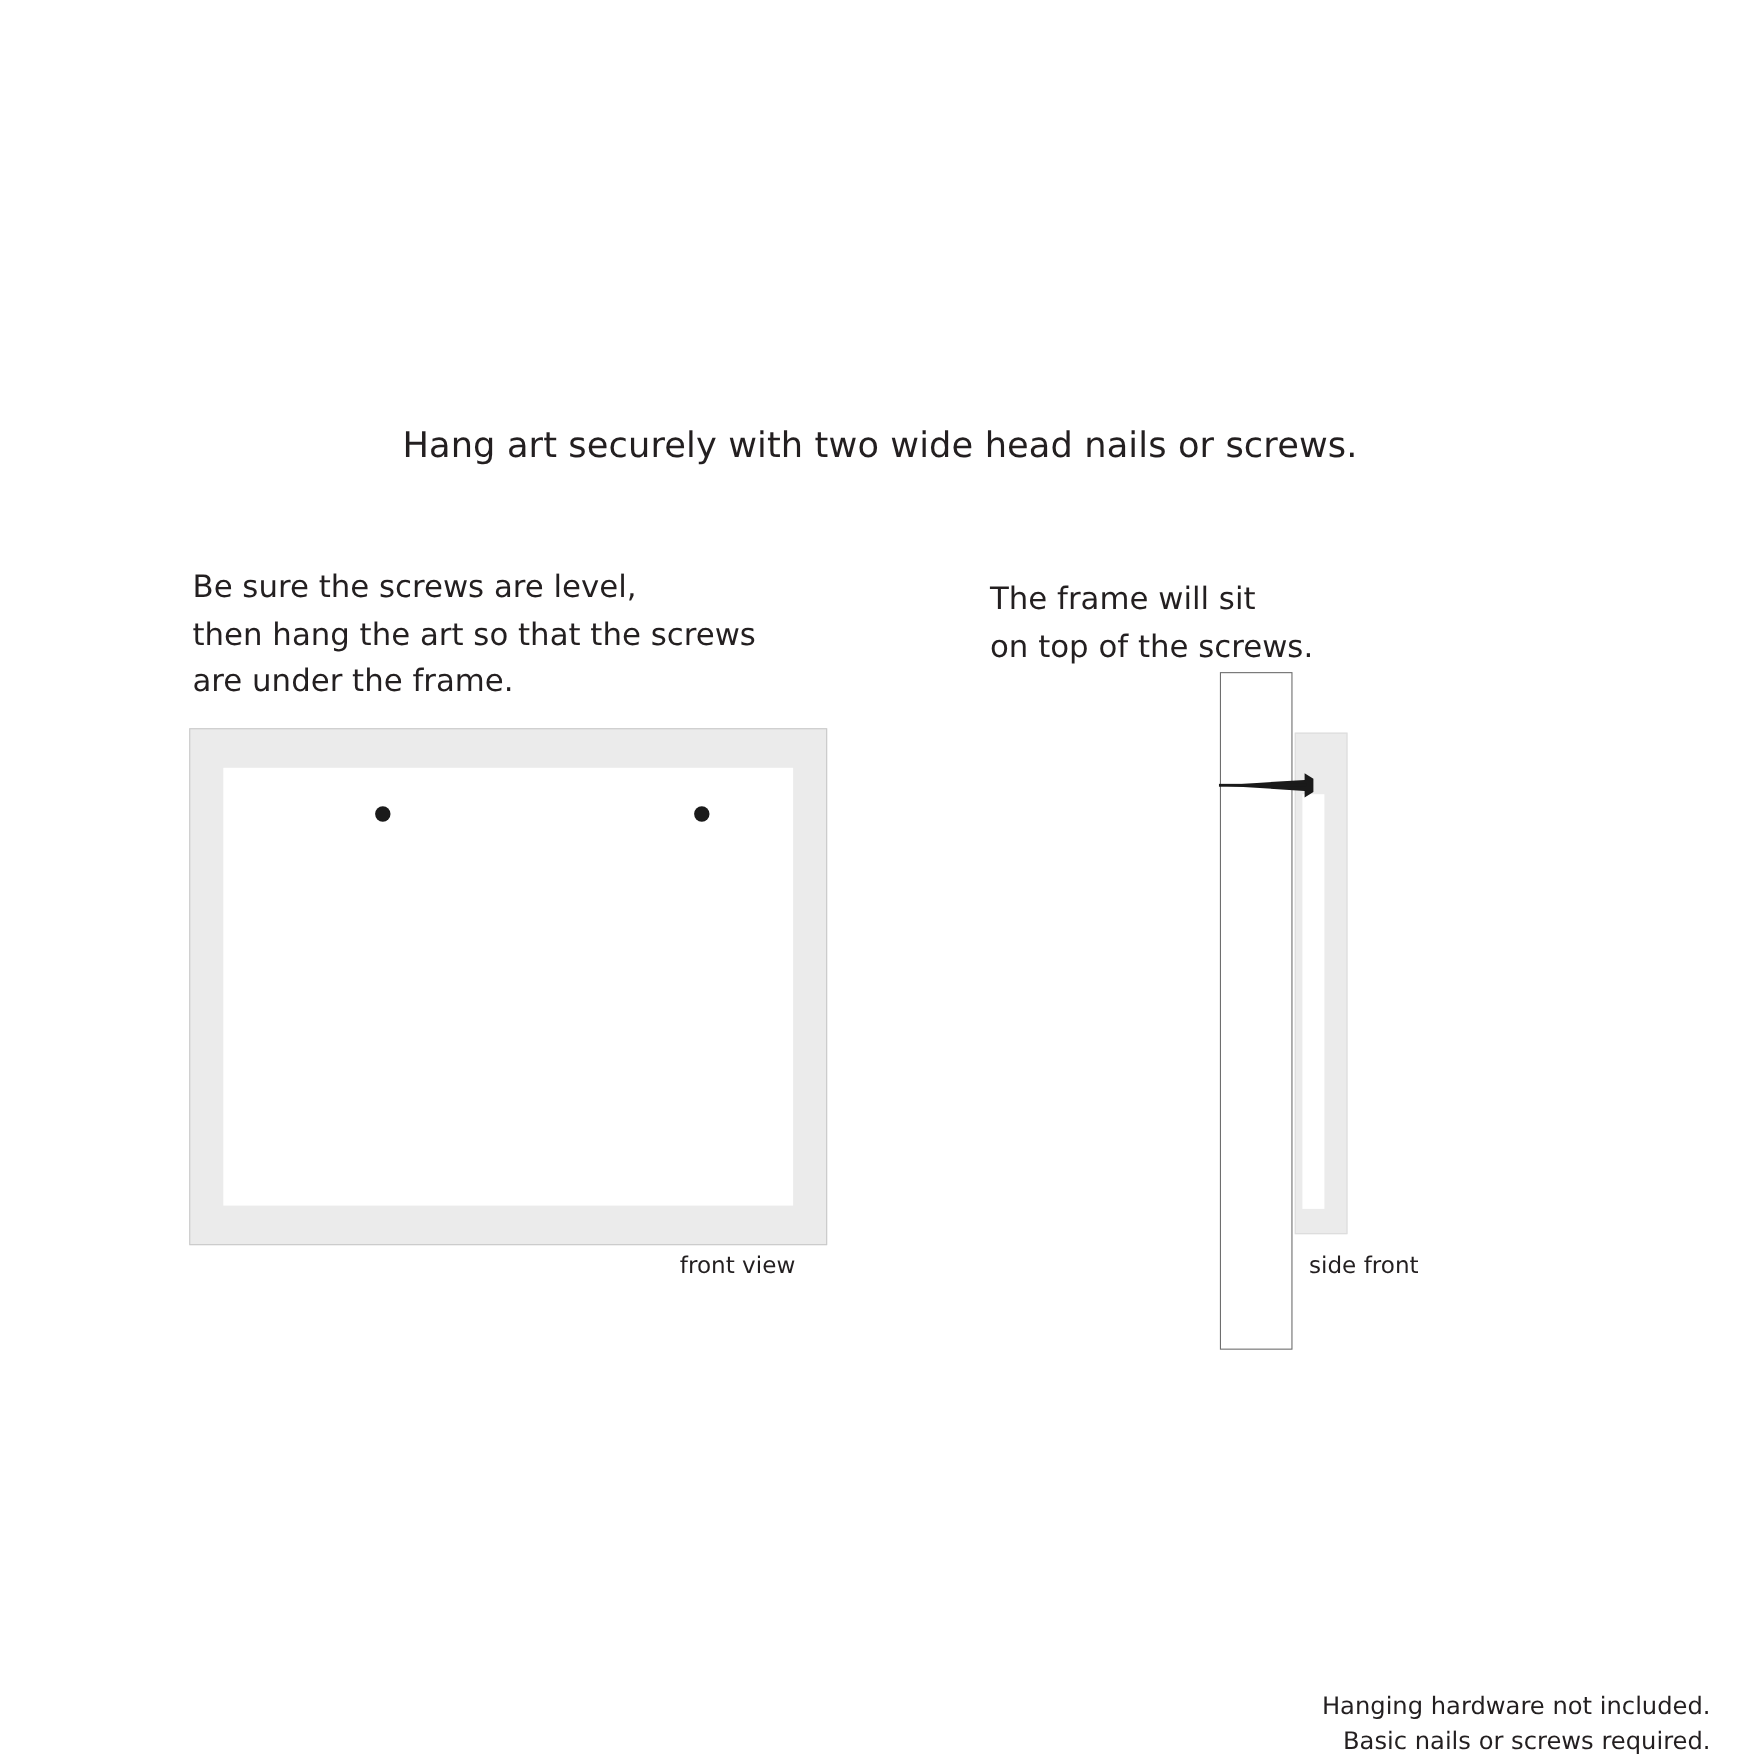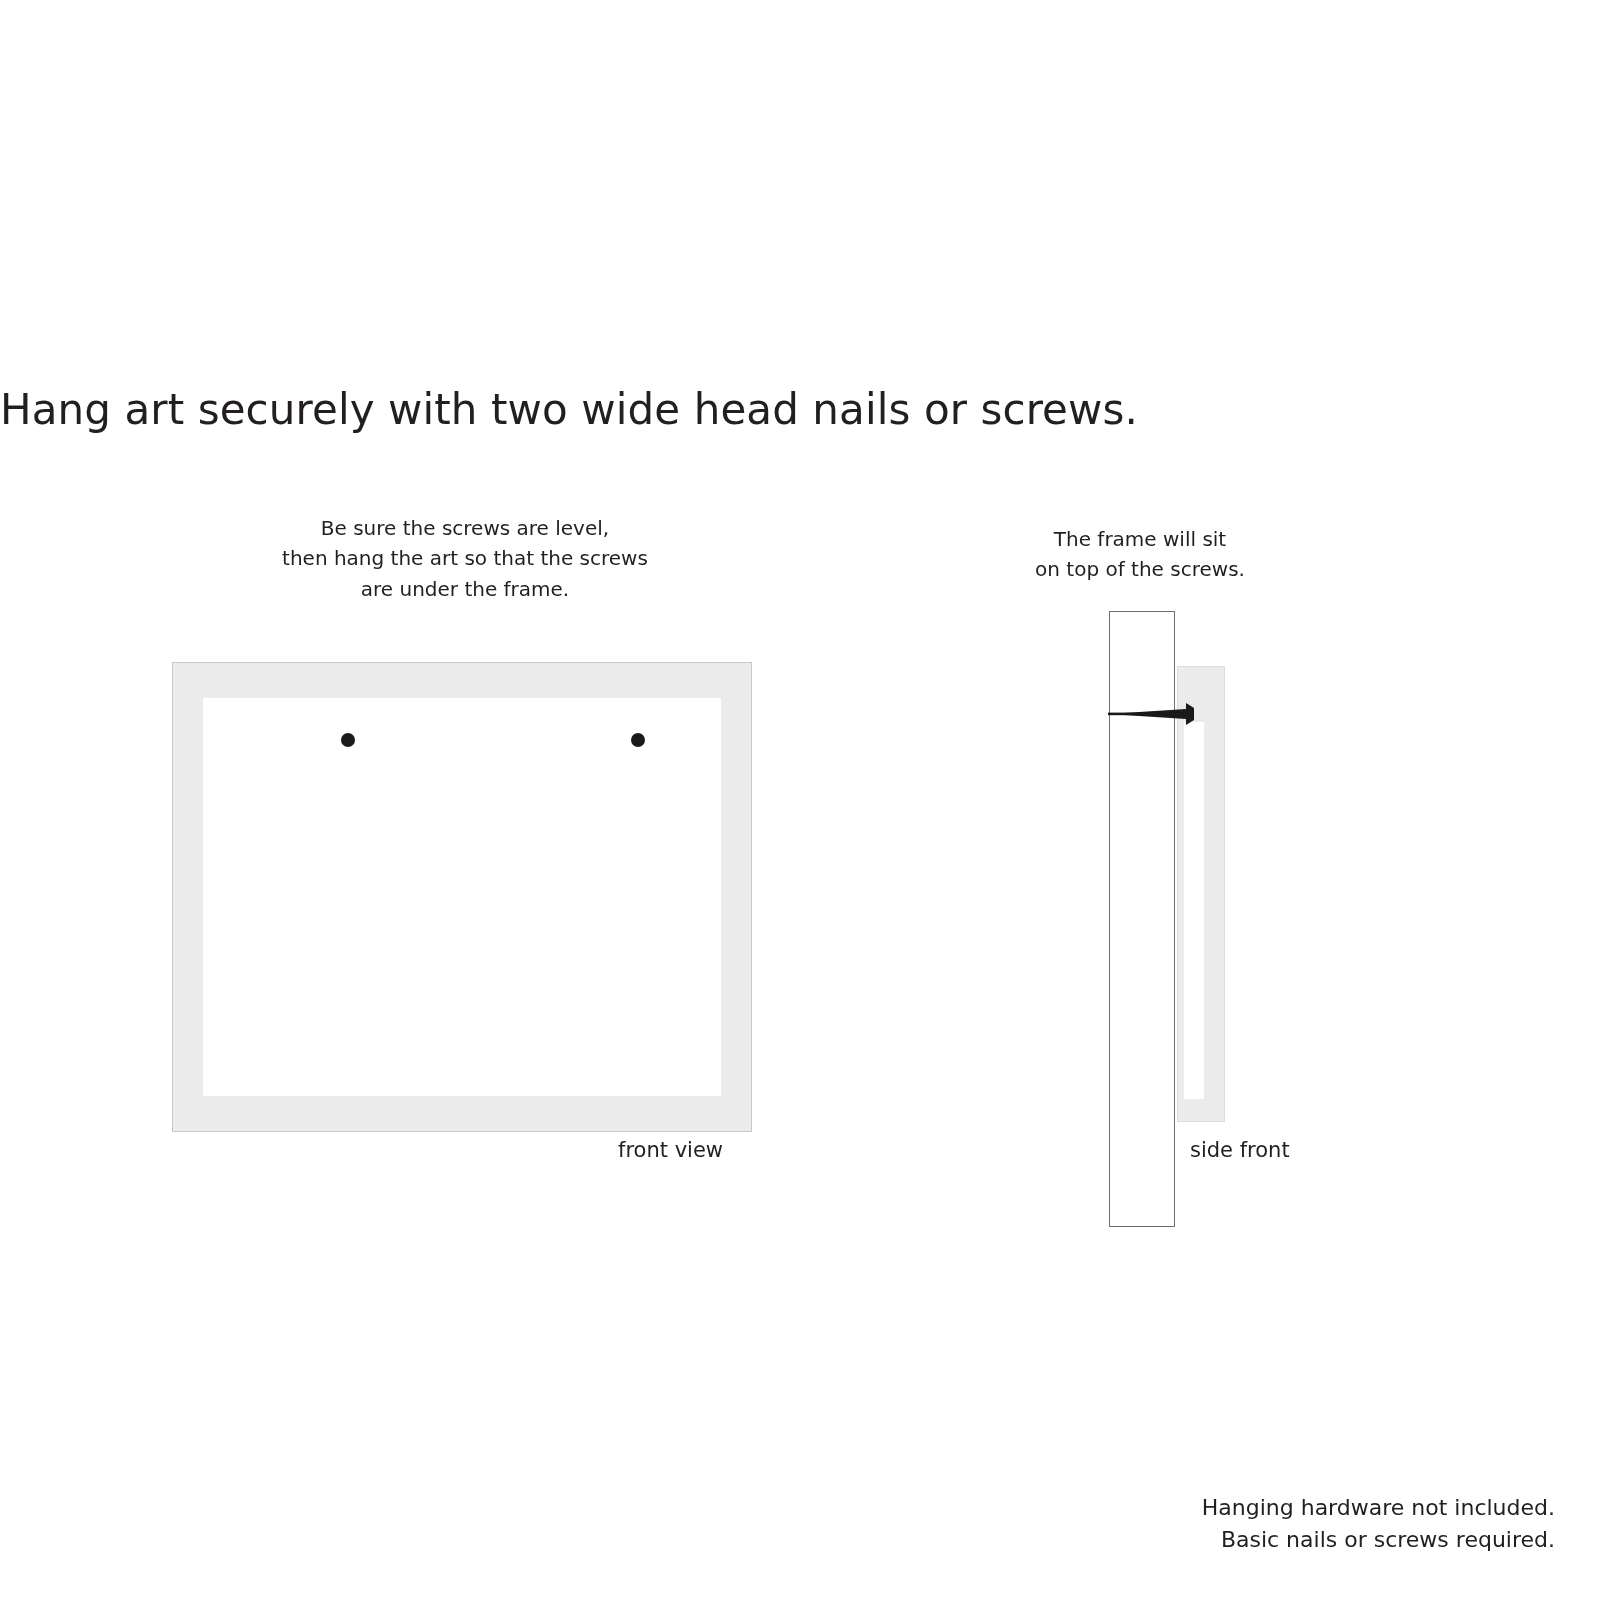--- a/index.html
+++ b/index.html
@@ -20,32 +20,32 @@
     position: absolute;
     inset: 0;
   }
 
   
   .headline {
     position: absolute;
     left: 0;
     right: 0;
     top: 385px;
-    font-size: 42px;
+    text-align: center;
+    font-size: 32px;
     font-weight: 400;
     letter-spacing: 0.1px;
     color: #231f20;
     line-height: 1.2;
   }
 
   
   .caption {
     position: absolute;
-    text-align: center;
-    font-size: 20px;
+    font-size: 28px;
     line-height: 1.52;
     color: #231f20;
   }
   .caption-left {
     left: 175px;
     width: 580px;
     top: 513px;
   }
   .caption-right {
     left: 900px;
@@ -167,16 +167,16 @@
     <div class="frame-side-inner"></div>
   </div>
   <div class="nail">
     <svg width="92" height="28" viewBox="0 0 92 28" xmlns="http://www.w3.org/2000/svg">
       <path d="M0 14 L78 9 L78 3 L86 8 L86 20 L78 25 L78 19 Z" fill="#1a1a1a"></path>
       <rect x="0" y="12.6" width="80" height="2.6" fill="#1a1a1a"></rect>
     </svg>
   </div>
   <div class="view-label label-side">side front</div>
 
-  <div class="footnote" style="white-space: pre-line;">Hanging hardware not included.
+  <div class="footnote" style="white-space: pre-line; margin-top: 44px;">Hanging hardware not included.
 Basic nails or screws required.</div>
 
 </div>
 
 </body></html>

